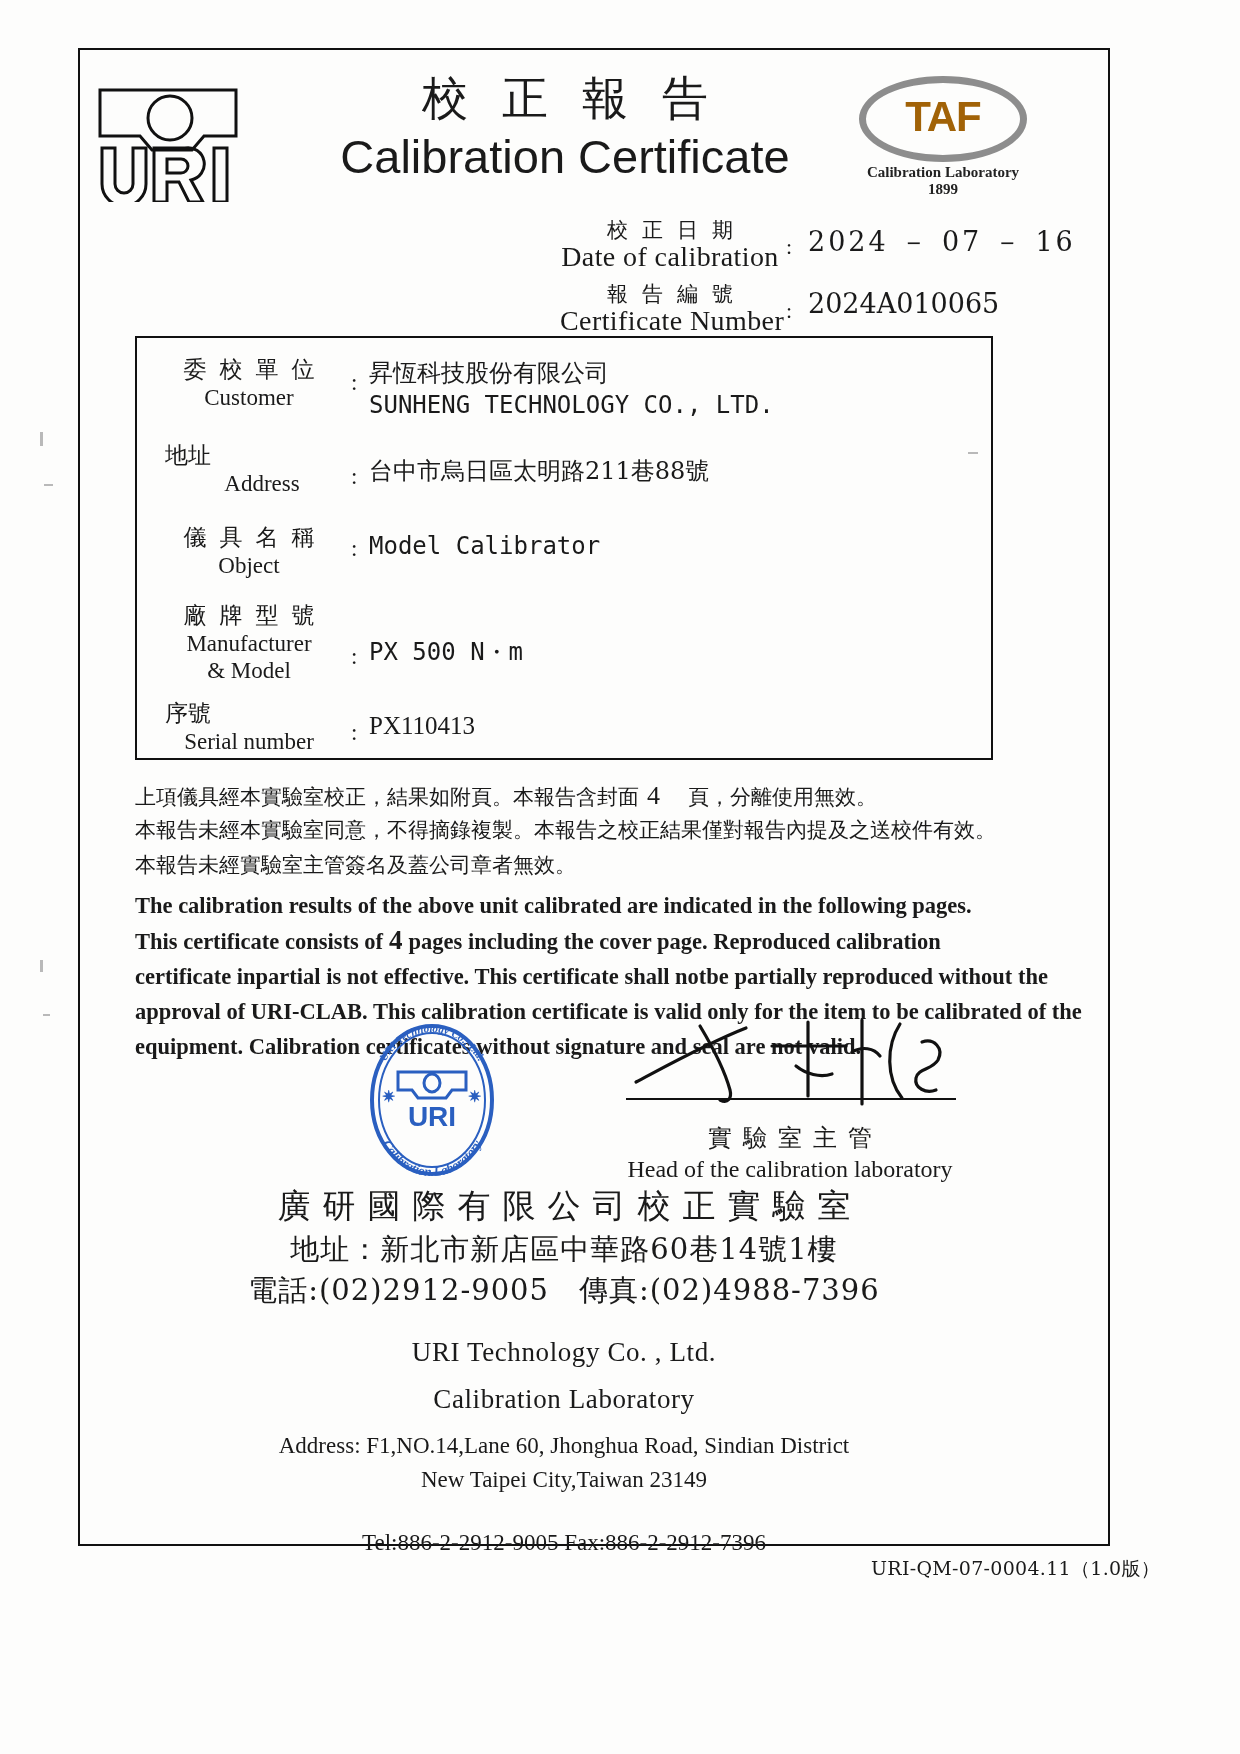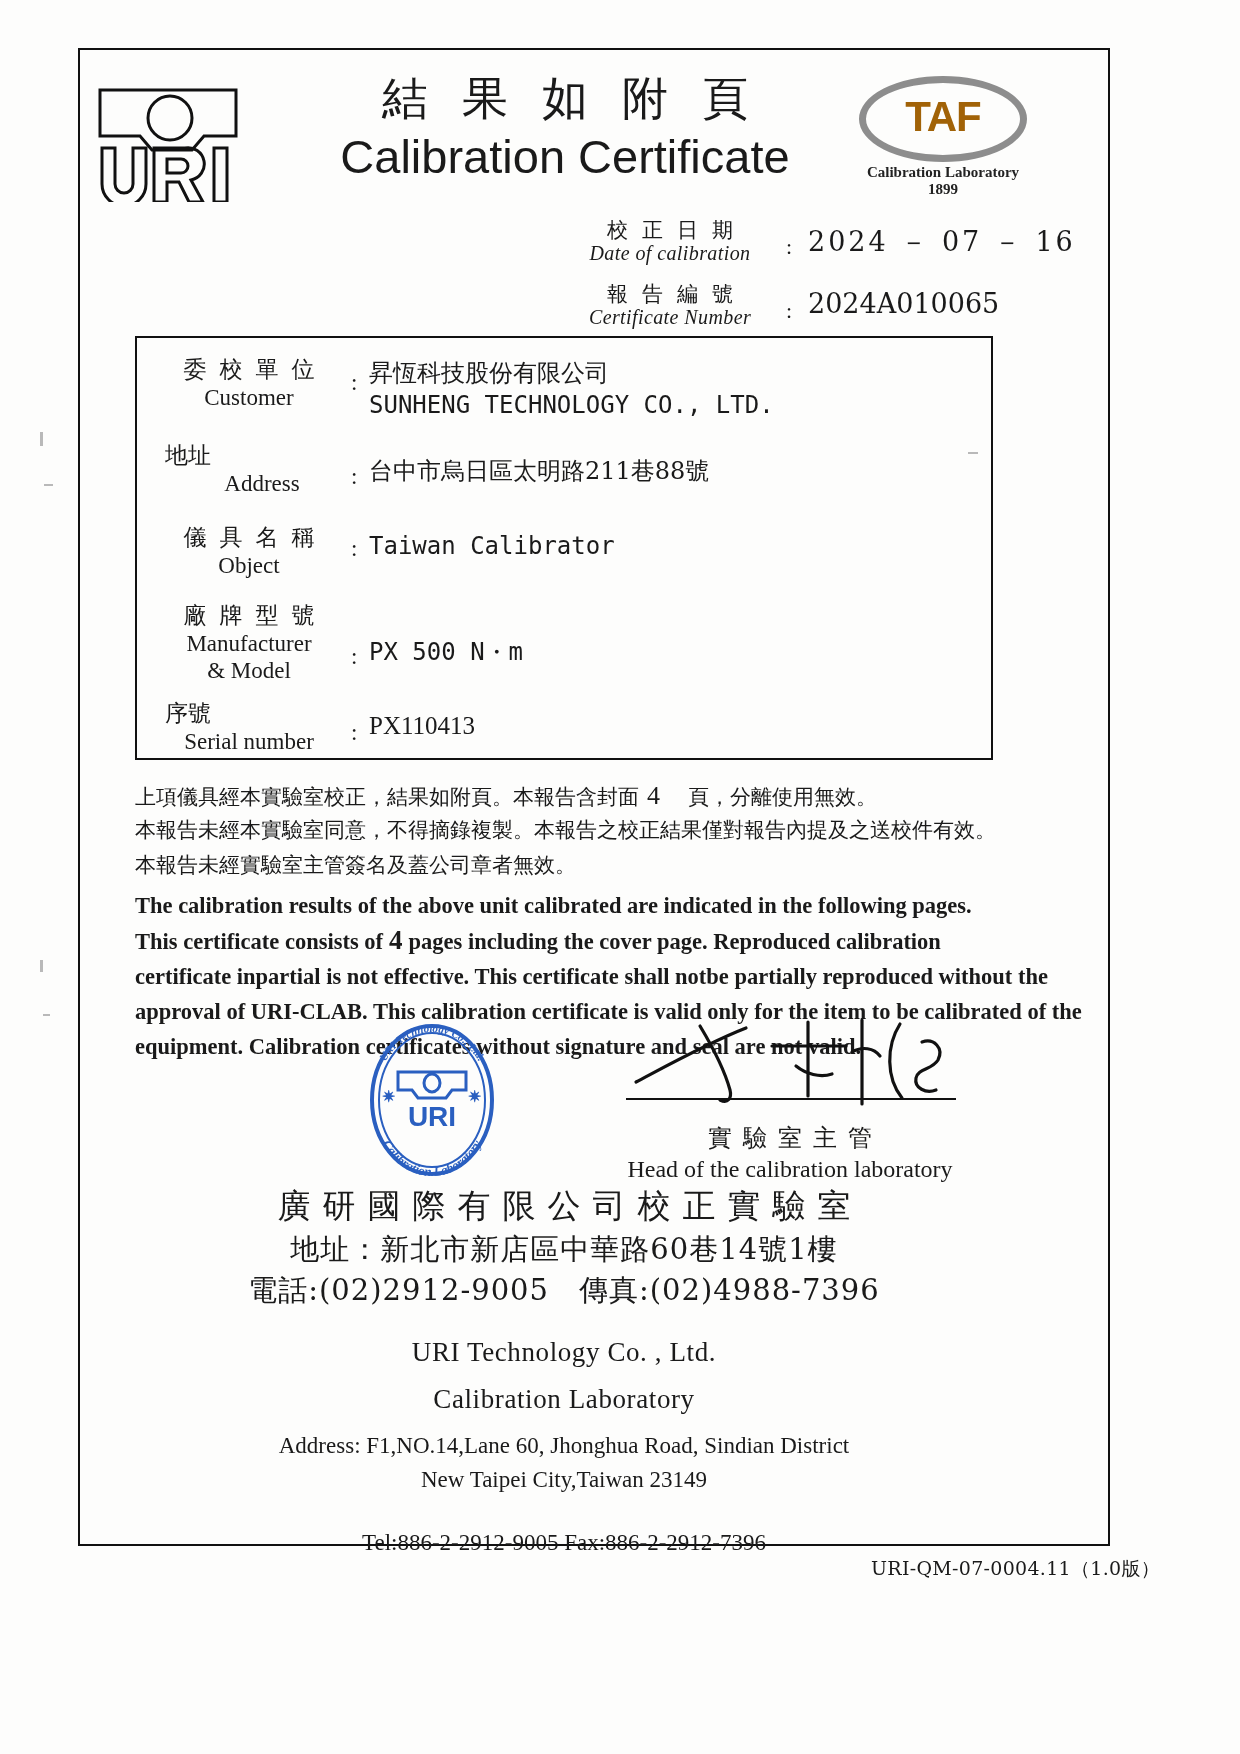--- a/index.html
+++ b/index.html
@@ -142,25 +142,24 @@
   }
   .meta-cn {
     font-size: 21px;
     font-family: "DejaVu Serif", serif;
     letter-spacing: 14px;
     text-indent: 14px;
     line-height: 1.15;
     white-space: nowrap;
   }
   .meta-en {
-    font-size: 20px;
+    font-size: 28px;
     line-height: 1.1;
     white-space: nowrap;
     letter-spacing: 0.4px;
-    font-style: italic;
   }
   .meta-colon {
     position: absolute;
     left: 226px;
     top: 16px;
     font-size: 22px;
   }
   .meta-val {
     position: absolute;
     left: 248px;
@@ -383,21 +382,21 @@
         <path d="M6 68 V104 a22 22 0 0 0 44 0 V68 h-13 V104 a9 9 0 0 1 -18 0 V68 Z" fill="none" stroke="#111" stroke-width="3"></path>
 
         <path d="M58 68 V122 h13 V102 h12 l10 20 h14 l-12 -22 a16 16 0 0 0 -6 -32 Z
                  M71 79 h14 a7 7 0 0 1 0 14 h-14 Z" fill="none" stroke="#111" stroke-width="3"></path>
 
         <path d="M118 68 V122 h13 V68 Z" fill="none" stroke="#111" stroke-width="3"></path>
       </svg>
     </div>
 
     <div class="title-block">
-      <div class="title-cn">結果如附頁</div>
+      <div class="title-cn">校正報告</div>
       <div class="title-en">Calibration Certificate</div>
     </div>
 
     <div class="taf">
       <div class="taf-oval">
         <div class="ring"></div>
         <div class="taf-text">TAF</div>
       </div>
       <div class="taf-caption">Calibration Laboratory</div>
       <div class="taf-num">1899</div>
@@ -450,21 +449,21 @@
       </div>
     </div>
 
     <div class="info-row" style="top:186px;">
       <div class="info-label">
         <div class="lab-cn">儀具名稱</div>
         <div class="lab-en">Object</div>
       </div>
       <div class="info-colon" style="top:12px;">:</div>
       <div class="info-val" style="top:6px;">
-        <div class="val-en">Taiwan Calibrator</div>
+        <div class="val-en">Model Calibrator</div>
       </div>
     </div>
 
     <div class="info-row" style="top:264px;">
       <div class="info-label">
         <div class="lab-cn">廠牌型號</div>
         <div class="lab-en">Manufacturer</div>
         <div class="lab-en">&amp; Model</div>
       </div>
       <div class="info-colon" style="top:42px;">:</div>

